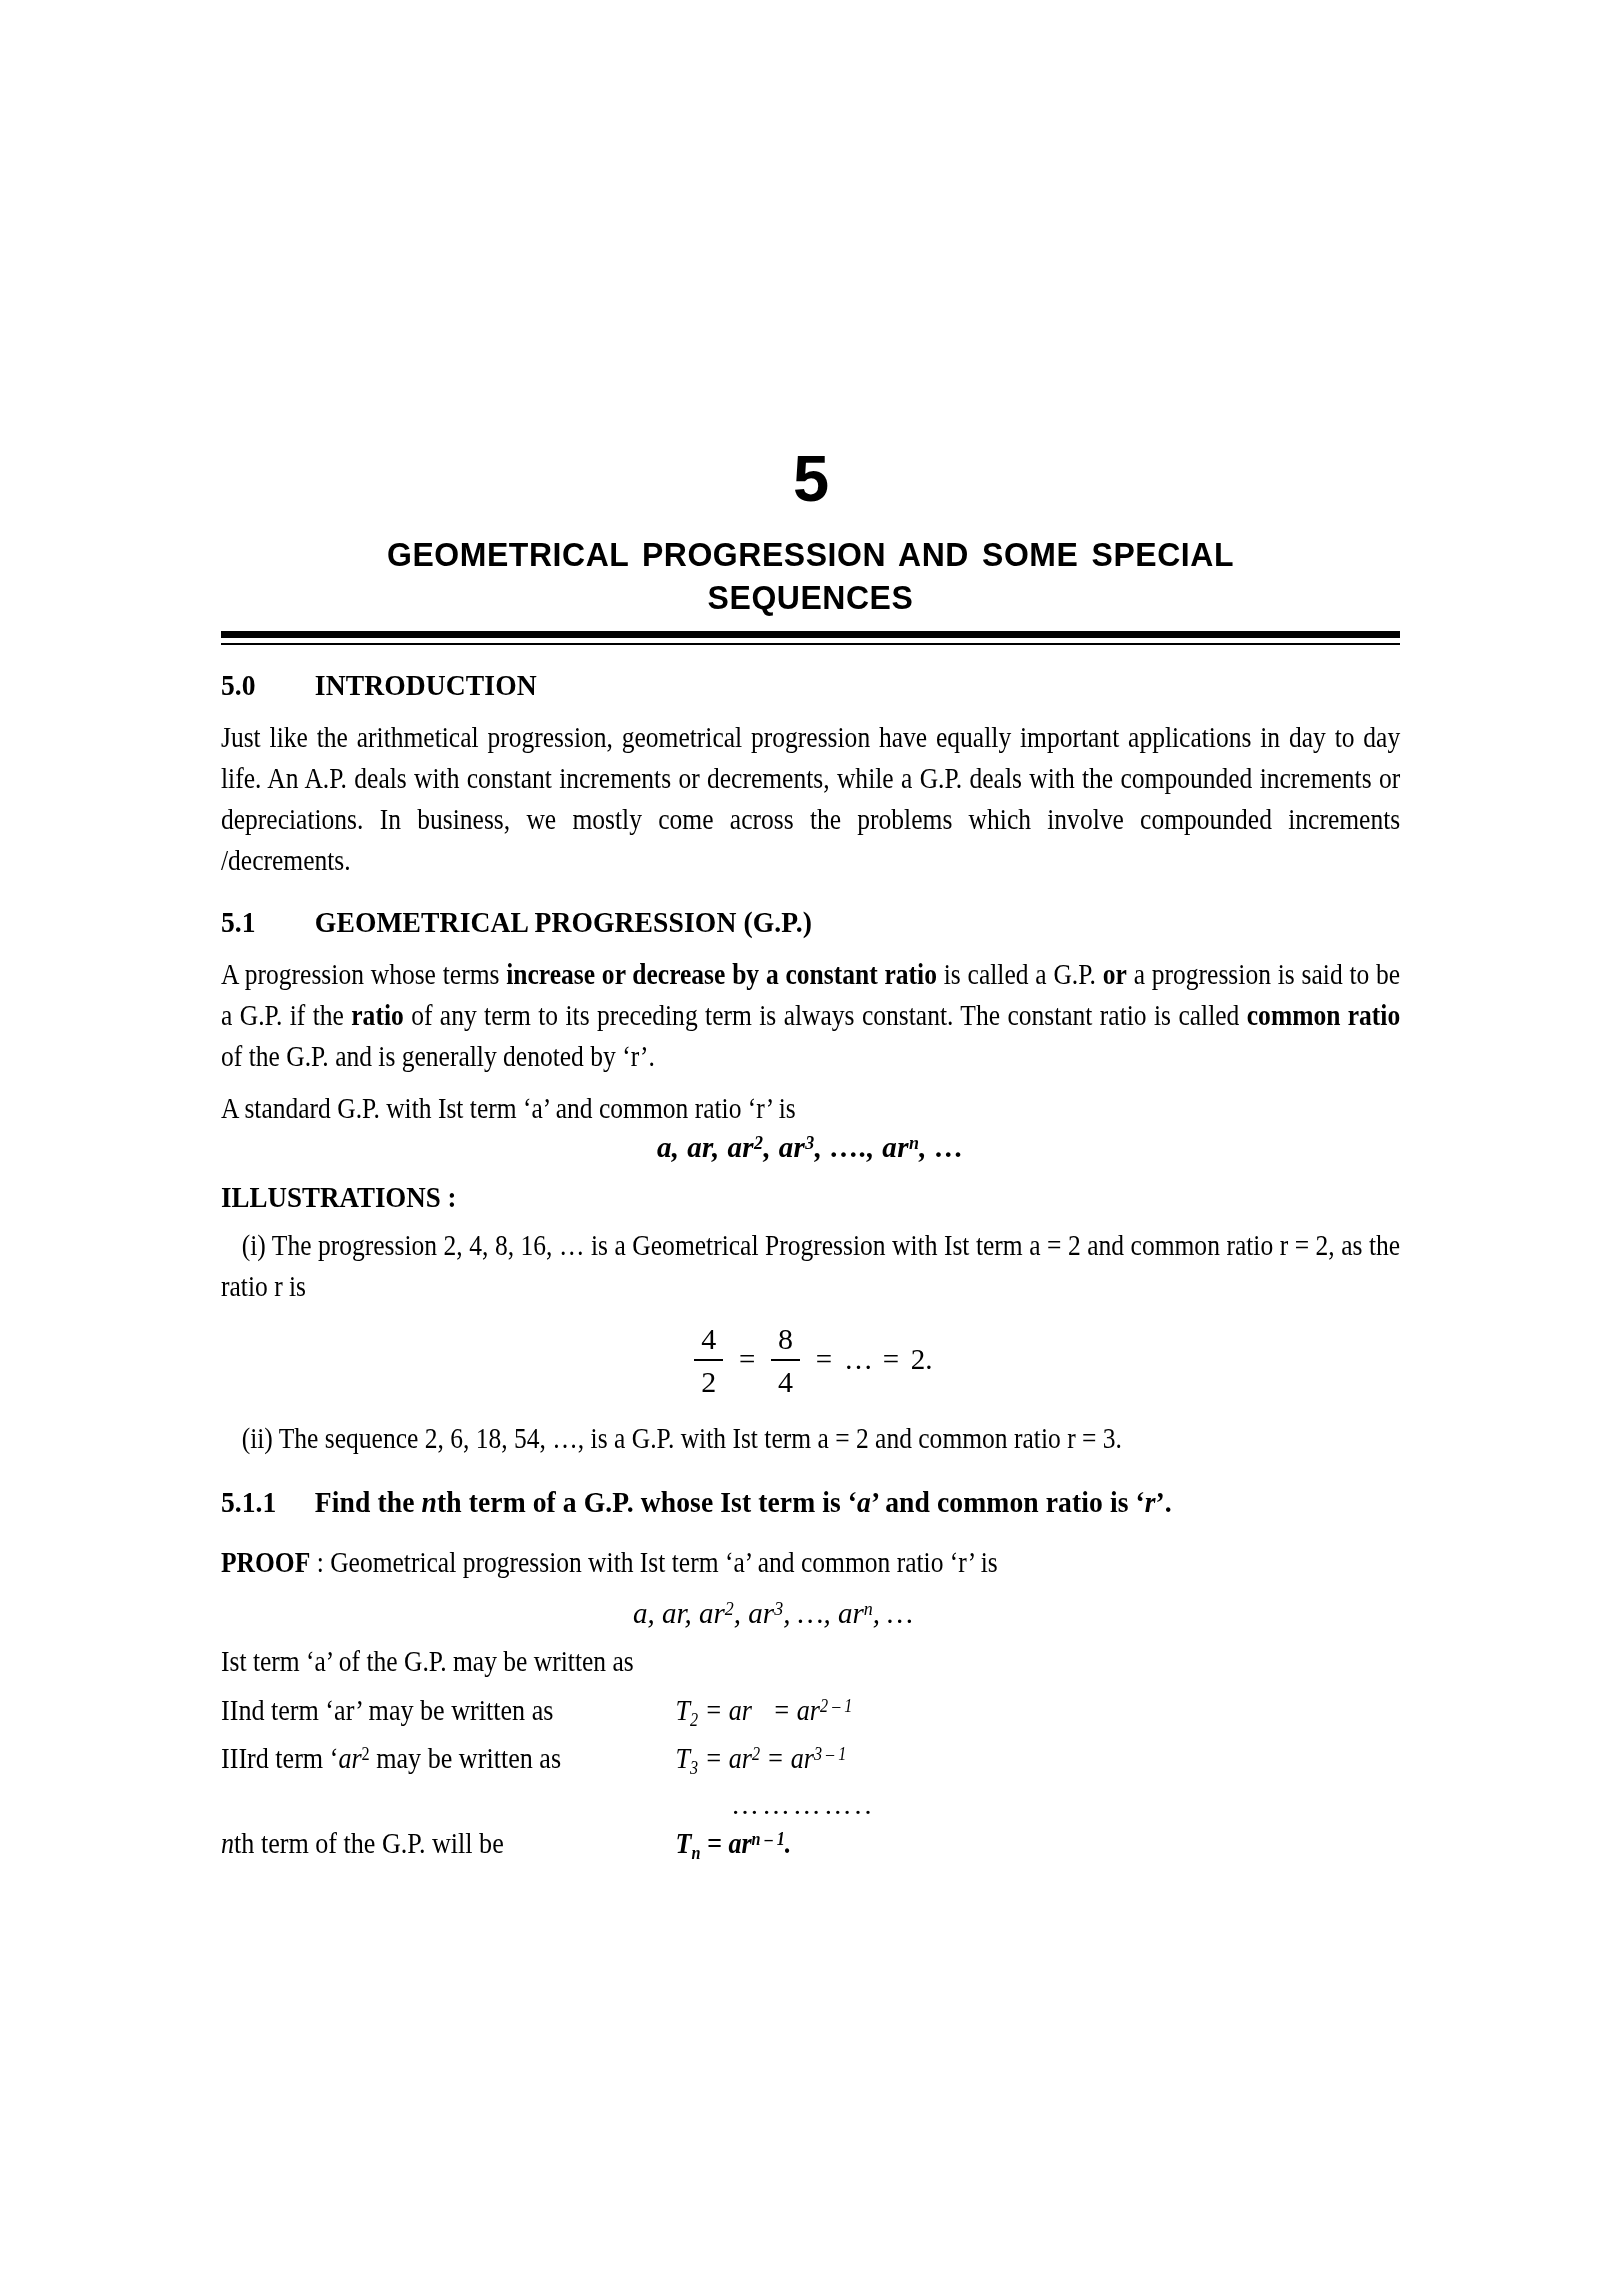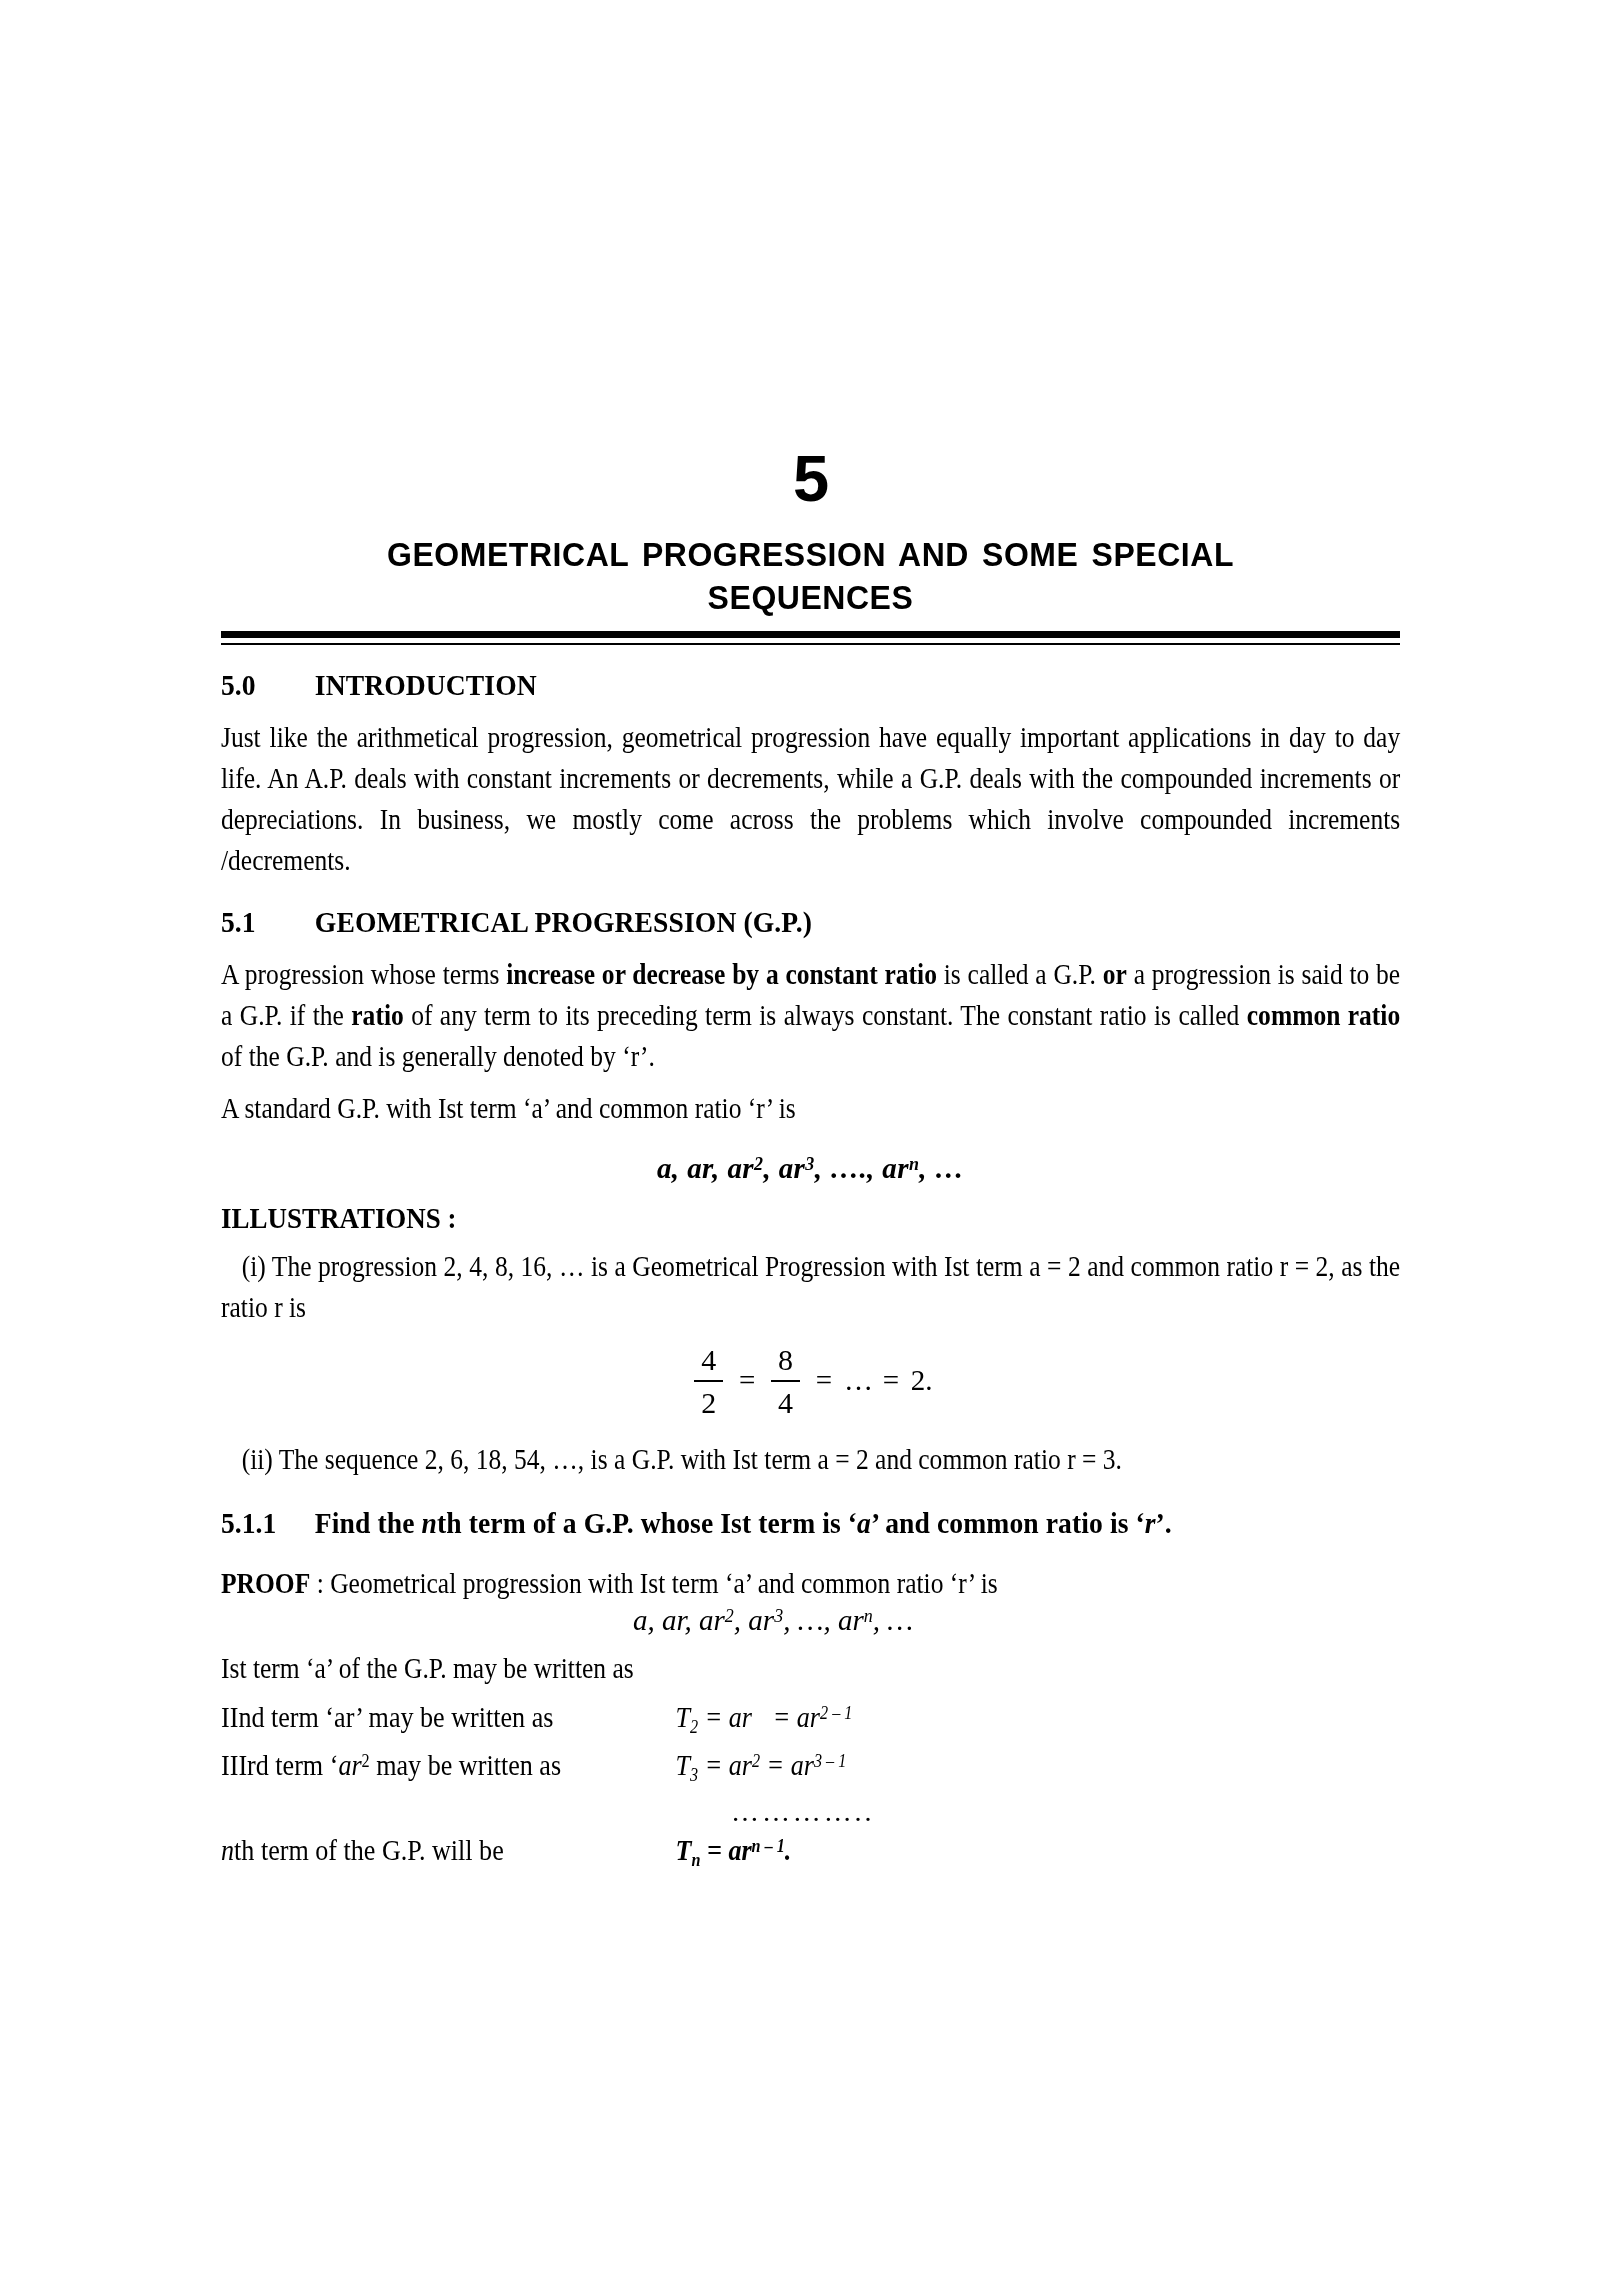--- a/index.html
+++ b/index.html
@@ -95,21 +95,21 @@
     width: 1340px; 
     text-align-last: left;
   }
   p.body.tight { margin-top: 10.8px; }
 
   .para-indent { display: inline-block; width: 23.5px; }
 
   .display {
     text-align: center;
     font-size: 29px;
-    margin-top: 23px;
+    margin-top: 2px;
   }
   .display.bolditalic {
     font-weight: bold;
     font-style: italic;
     letter-spacing: 0.4px;
   }
 
   .illus-head {
     font-weight: bold;
     font-size: 29px;
@@ -173,21 +173,21 @@
   .eq-label.w2 { width: 505px; }
   .eq-math {
     font-style: italic;
     white-space: nowrap;
   }
   .eq-math.bold { font-weight: bold; }
 
   .eq-center {
     font-style: italic;
     font-size: 29px;
-    margin-top: 0;
+    margin-top: 14px;
     padding-left: 490px;
     white-space: nowrap;
   }
 
   sub { font-size: 0.62em; vertical-align: -0.32em; font-style: italic; }
   sup { font-size: 0.62em; vertical-align: 0.46em; }
 
   .dots-line {
     margin-top: 9.8px;
     padding-left: 490px;

